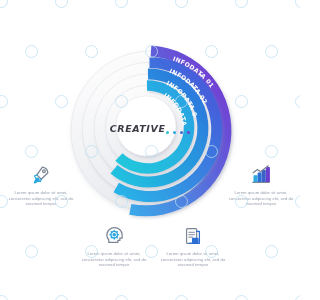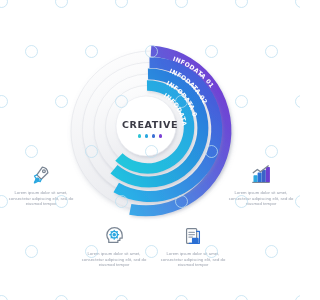--- a/index.html
+++ b/index.html
@@ -23,21 +23,21 @@
   #graphic svg{display:block;width:186px;height:186px;overflow:visible;}
 
   
   .center-label{
     position:absolute;left:0;top:0;width:186px;height:186px;
     display:flex;flex-direction:column;align-items:center;justify-content:center;
     pointer-events:none;
   }
   .center-inner{
     transform:translate(-1px,-2px);
-    display:flex;flex-direction:column;align-items:center;
+    display:flex;flex-direction:row;align-items:flex-end;font-style:italic;
   }
   .c-line{
     font-family:"DejaVu Sans", sans-serif;
     font-weight:bold;color:#3b3b46;letter-spacing:.6px;
     font-size:9.5px;line-height:10px;text-align:center;
   }
   .c-line.l2{letter-spacing:.2px;}
   .dots{display:flex;gap:4px;margin-top:4px;}
   .dots i{width:3.2px;height:3.2px;border-radius:50%;display:block;}
 

